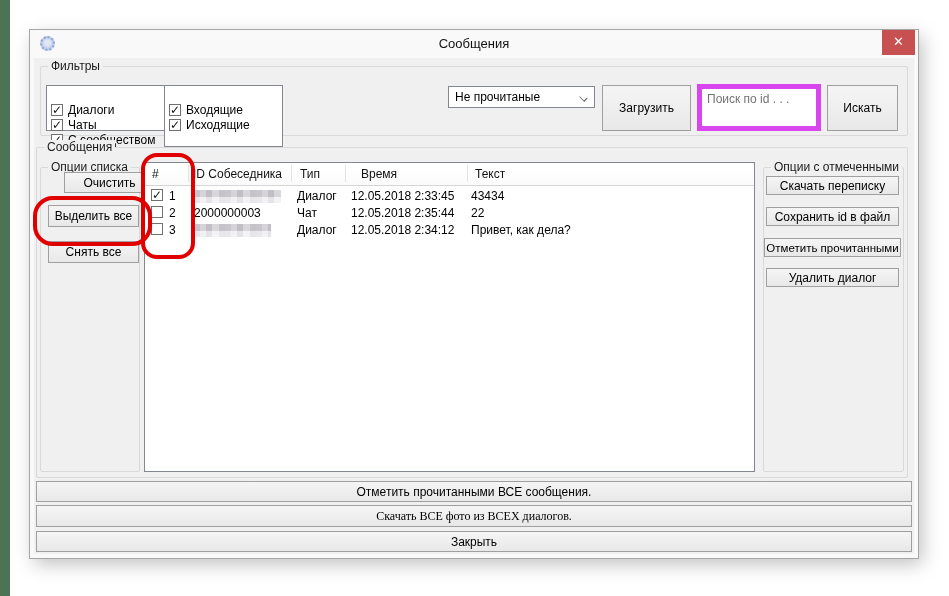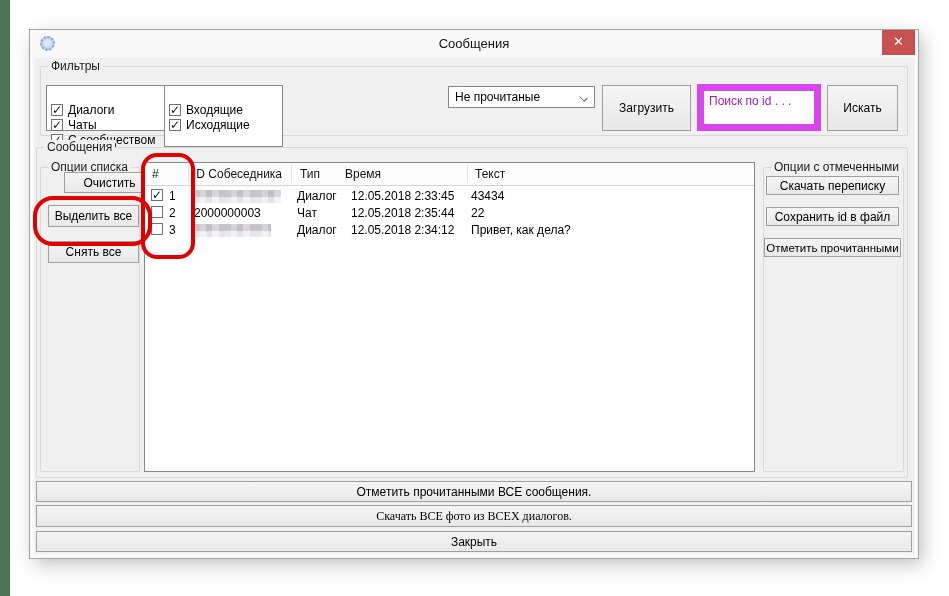--- a/index.html
+++ b/index.html
@@ -60,22 +60,22 @@
   
   .combo{
     position:absolute;box-sizing:border-box;border:1px solid #828790;background:#fff;
     display:flex;align-items:center;padding:0 6px;font-size:12px;
   }
   .combo .chev{
     position:absolute;right:7px;top:7px;width:7px;height:7px;box-sizing:border-box;
     border-right:1.5px solid #5a5a5a;border-bottom:1.5px solid #5a5a5a;transform:rotate(45deg) scaleY(.7);
   }
   .textbox{
-    position:absolute;box-sizing:border-box;border:7px solid #d946ef;background:#fff;
-    padding:3px 5px;font-size:12px;color:#a21caf;
+    position:absolute;box-sizing:border-box;border:5px solid #d946ef;background:#fff;
+    padding:3px 5px;font-size:12px;color:#737373;
   }
 
   
   .listview{position:absolute;box-sizing:border-box;border:1px solid #828790;background:#fff;overflow:hidden;}
   .lv-head{position:absolute;left:0;top:0;right:0;height:22px;background:linear-gradient(#ffffff,#fbfbfb);border-bottom:1px solid #d5d5d5;}
   .lv-head .hcell{position:absolute;top:4px;font-size:12px;color:#111;white-space:nowrap;}
   .lv-head .hsep{position:absolute;top:2px;bottom:3px;width:1px;background:#e3e3e3;}
   .trow{position:absolute;left:0;right:0;height:17px;}
   .trow .cell{position:absolute;top:2px;font-size:12px;white-space:nowrap;}
   .trow .cb{
@@ -161,21 +161,21 @@
   </div>
   <div class="btn" style="left:14px;top:138px;width:91px;height:21px;margin-left:16px;">Очистить</div>
   <div class="btn" style="left:14px;top:171px;width:91px;height:22px;">Выделить все</div>
   <div class="btn" style="left:14px;top:207px;width:91px;height:22px;">Снять все</div>
 
   <div class="listview" style="left:110px;top:128px;width:611px;height:310px;">
     <div class="lv-head">
       <span class="hcell" style="left:7px;">#</span>
       <span class="hcell" style="left:48px;">ID Собеседника</span>
       <span class="hcell" style="left:155px;">Тип</span>
-      <span class="hcell" style="left:200px;">Время</span>
+      <span class="hcell" style="left:216px;">Время</span>
       <span class="hcell" style="left:330px;">Текст</span>
       <span class="hsep" style="left:43px;"></span>
       <span class="hsep" style="left:146px;"></span>
       <span class="hsep" style="left:200px;"></span>
       <span class="hsep" style="left:322px;"></span>
     </div>
     <div id="tbody">
         <div class="trow r1" style="top: 24px;">
           <span class="cb">✓</span>
           <span class="cell c-num">1</span>
@@ -202,20 +202,21 @@
         </div>
       </div>
   </div>
 
   <div class="gbox" style="left:729px;top:133px;width:141px;height:305px;">
     <span class="glabel">Опции с отмеченными</span>
   </div>
   <div class="btn" style="left:732px;top:142px;width:133px;height:19px;">Скачать переписку</div>
   <div class="btn" style="left:732px;top:173px;width:133px;height:19px;">Сохранить id в файл</div>
   <div class="btn" style="left:730px;top:204px;width:137px;height:19px;font-size:11.5px;">Отметить прочитанными</div>
+  <div class="btn" style="left:732px;top:234px;width:133px;height:19px;">Удалить диалог</div>
 
   <div class="btn" style="left:2px;top:447px;width:876px;height:21px;">Отметить прочитанными ВСЕ сообщения.</div>
   <div class="btn" style="left:2px;top:471px;width:876px;height:22px;font-family:Liberation Serif, serif;">Скачать ВСЕ фото из ВСЕХ диалогов.</div>
   <div class="btn" style="left:2px;top:497px;width:876px;height:21px;">Закрыть</div>
 
 </div>
 
 <div class="annot" style="left:33px;top:196px;width:111px;height:42px;border-radius:20px;"></div>
 <div class="annot" style="left:141px;top:153px;width:46px;height:98px;border-radius:16px;"></div>
 

